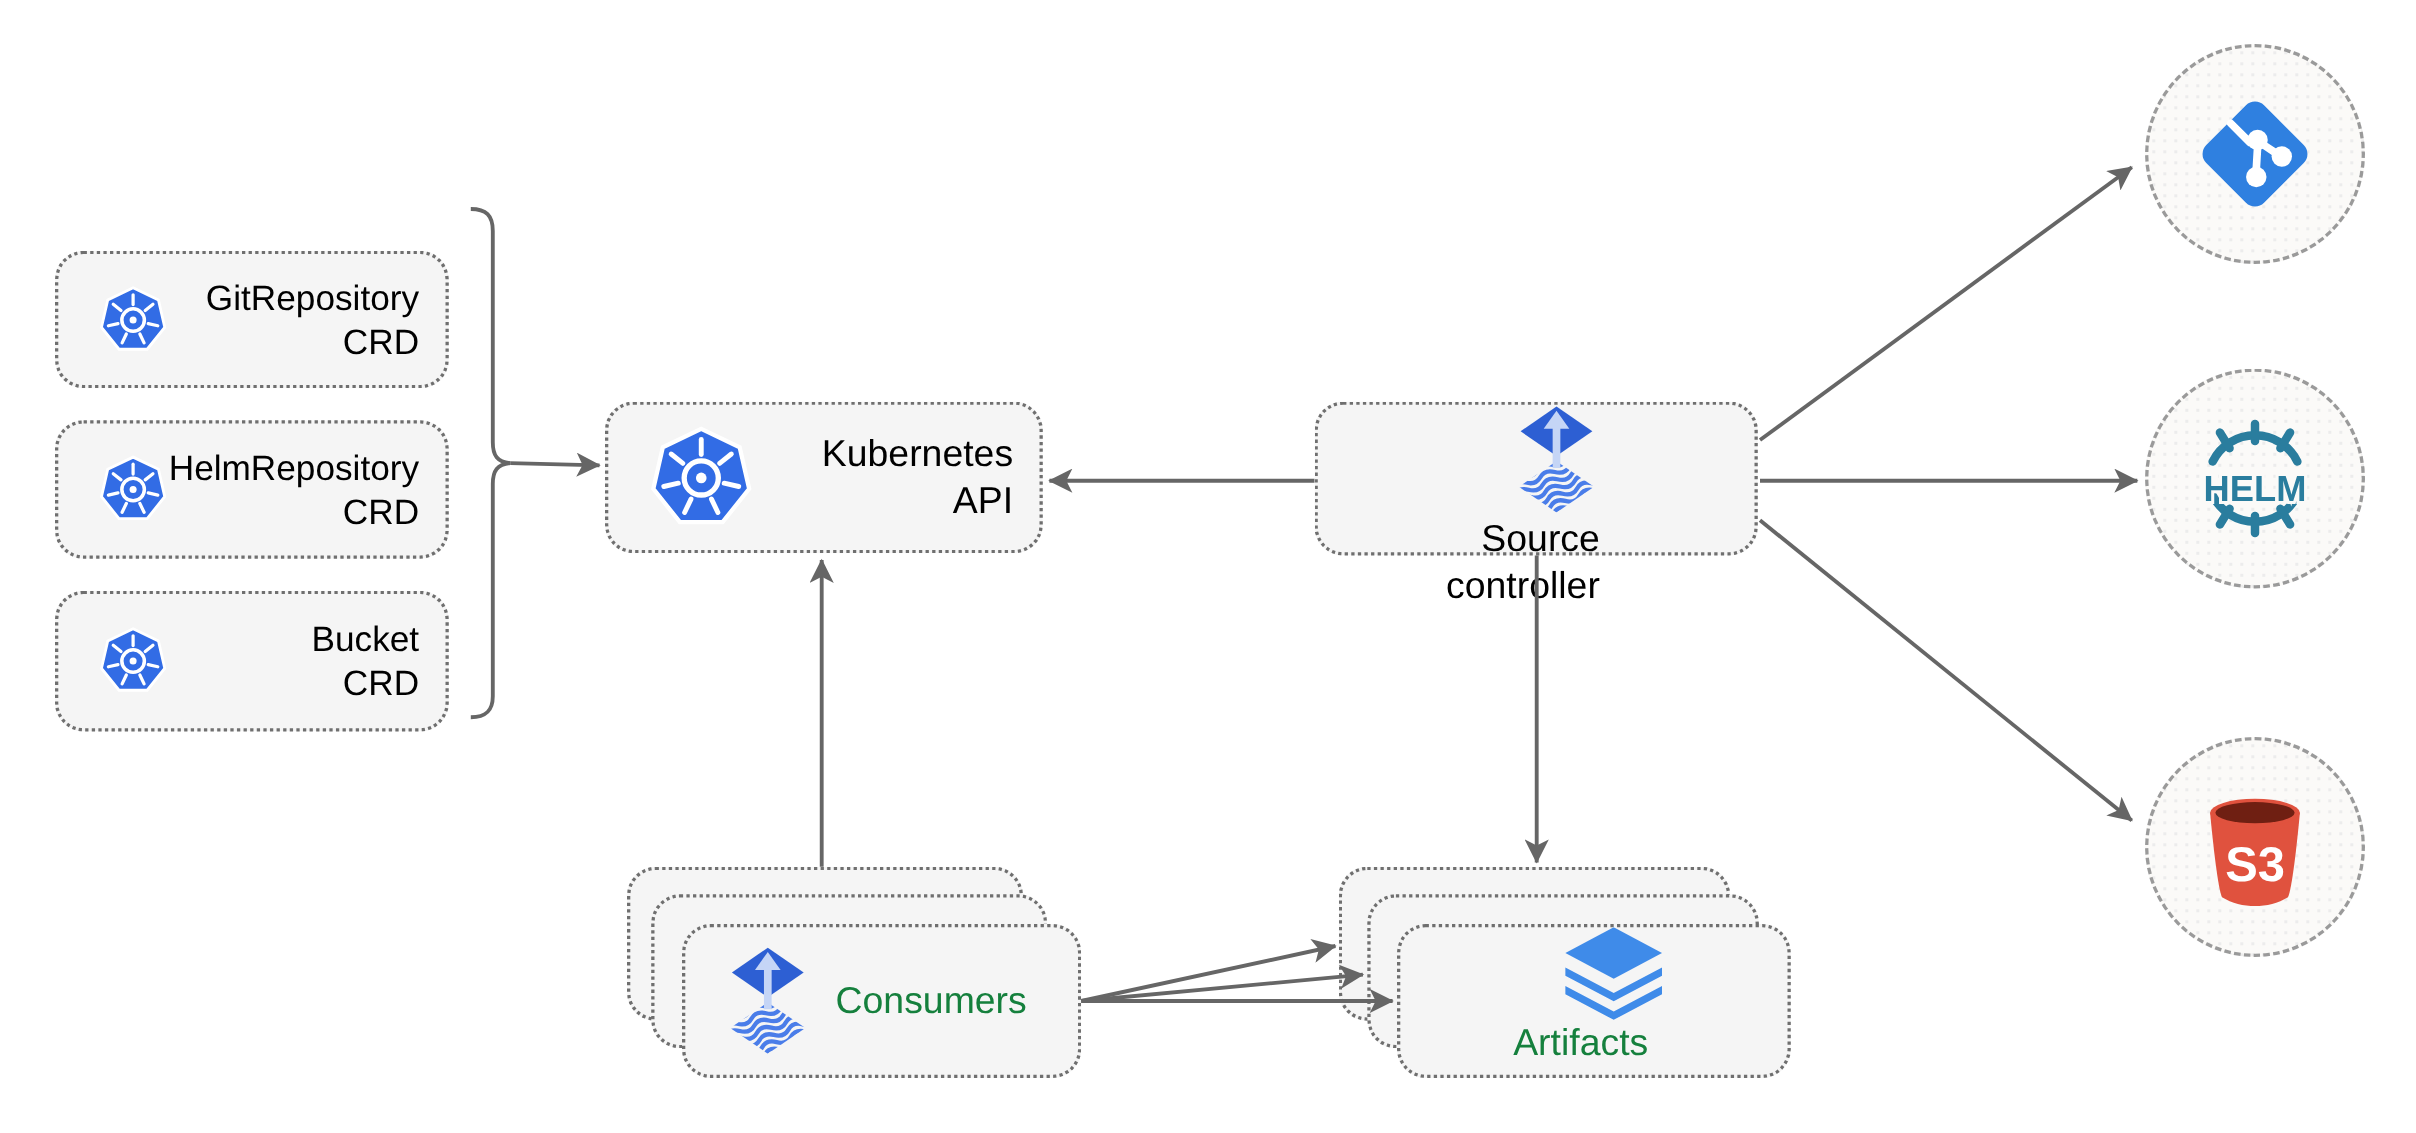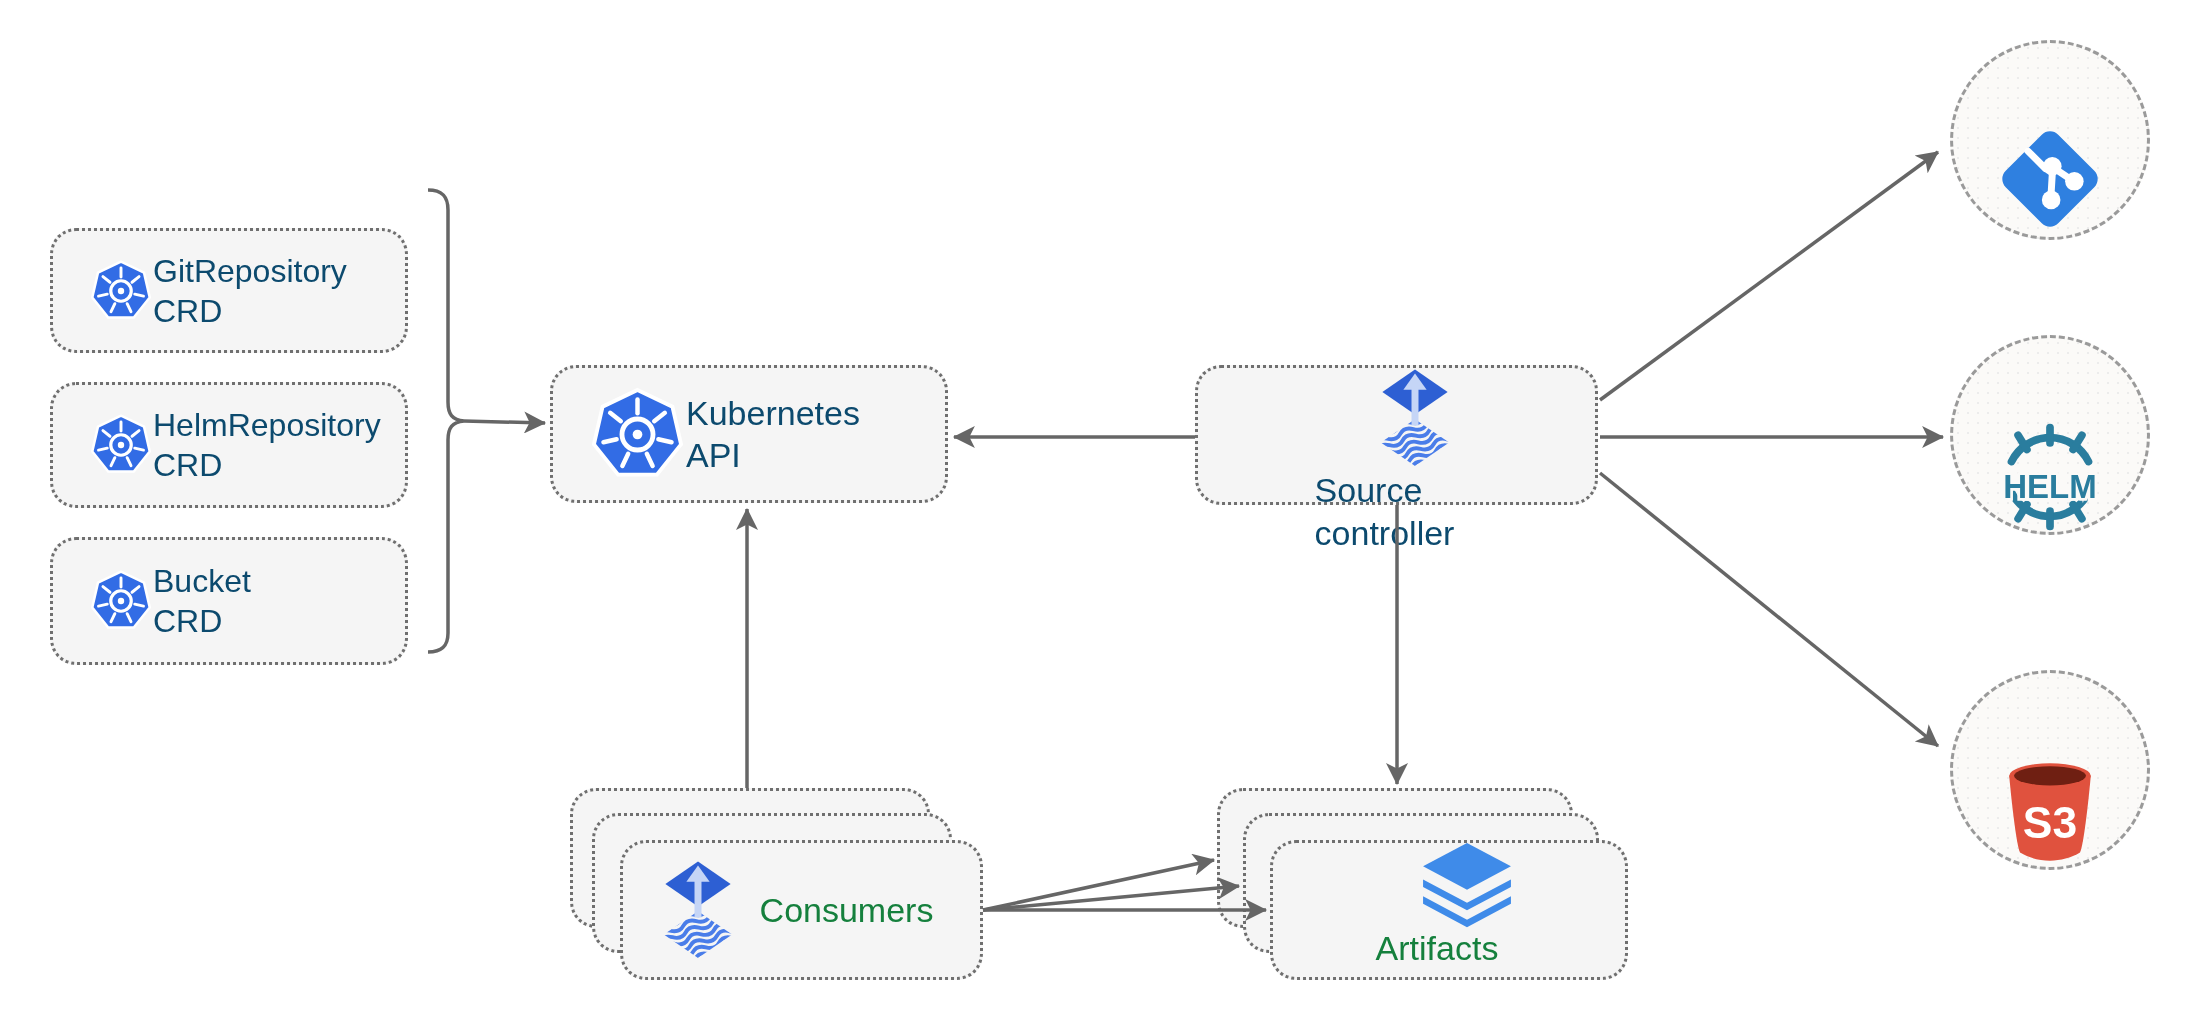--- a/index.html
+++ b/index.html
@@ -15,39 +15,39 @@
     position:absolute;
     box-sizing:border-box;
     background:#f5f5f5;
     border:3px dotted #6f6f6f;
     border-radius:26px;
     display:flex;
     align-items:center;
   }
   .node .icon{flex:0 0 auto;margin-left:36px;display:flex;align-items:center;}
   .node .label{
-    flex:1 1 auto;text-align:left;padding-right:24px;
-    font-size:34px;line-height:1.25;color:#0c4a6e;
+    flex:1 1 auto;text-align:right;padding-right:24px;
+    font-size:34px;line-height:1.25;color:#000000;
   }
   .node .label.small{font-size:32px;}
   .stackbox{
     position:absolute;box-sizing:border-box;
     background:#f5f5f5;border:3px dotted #6f6f6f;border-radius:26px;
   }
   .stackbox.front{display:flex;align-items:center;}
   .stackbox.front .icon{flex:0 0 auto;margin-left:36px;display:flex;align-items:center;}
   .stackbox.front .label{flex:1 1 auto;text-align:center;padding-right:24px;font-size:34px;color:#15803d;}
   .endpoint{
     position:absolute;box-sizing:border-box;
     width:200px;height:200px;border-radius:50%;
     background:#fbfaf8;
     background-image:radial-gradient(#ececec 1.5px, transparent 1.5px);
     background-size:10px 10px;
     border:3px dashed #9a9a9a;
-    display:flex;align-items:flex-end;justify-content:center;
+    display:flex;align-items:center;justify-content:center;
   }
   svg.connectors{
     position:absolute;left:0;top:0;width:2196px;height:1030px;
     z-index:5;pointer-events:none;
   }
 </style>
 </head>
 <body>
 
 <div class="canvas">

